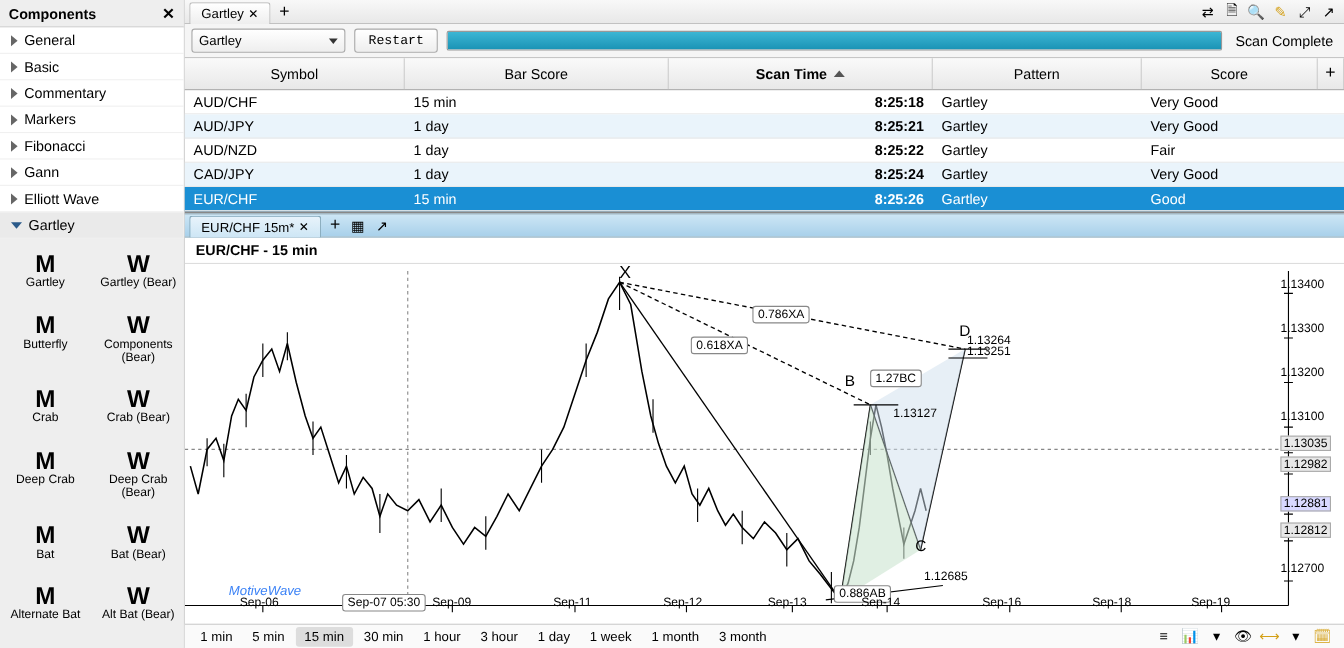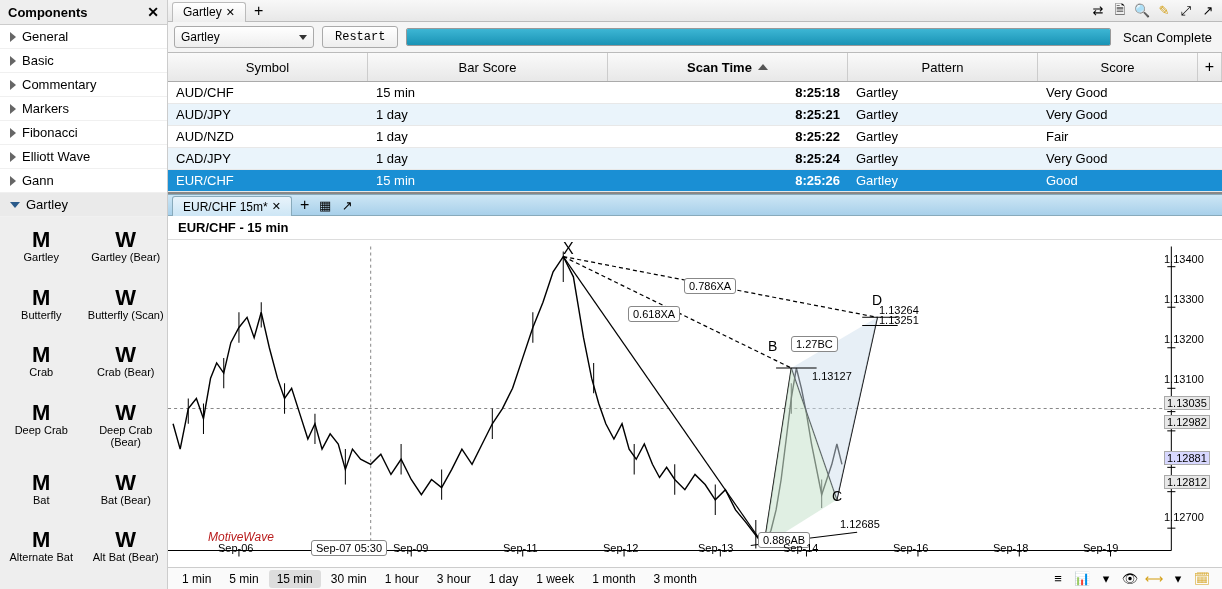--- a/index.html
+++ b/index.html
@@ -74,21 +74,21 @@
 
 .timebar { display: flex; align-items: center; padding: 2px 6px; border-top: 1px solid #ccc; background: #fafafa; height: 22px; gap: 2px; }
 .tb-item { padding: 2px 8px; font-size: 12px; cursor: pointer; border-radius: 3px; }
 .tb-item.active { background: #ddd; }
 .timebar .spacer { flex: 1; }
 .timebar .icons { display: flex; gap: 8px; padding-right: 6px; align-items: center; }
 
 
 .chart-label { position: absolute; background: #fff; border: 1px solid #888; border-radius: 3px; padding: 1px 4px; font-size: 11px; }
 .chart-text { position: absolute; font-size: 14px; }
-.watermark { position: absolute; left: 182px; top: 310px; color: #b91c1c; font-style: italic; font-size: 12px; }
+.watermark { position: absolute; left: 182px; top: 310px; color: #3b82f6; font-style: italic; font-size: 12px; }
 </style>
 </head>
 <body>
 
 <div class="app">
 
   <div class="sidebar">
     <div class="sidebar-header">
       <span>Components</span>
       <span class="close-x">✕</span>
@@ -109,47 +109,47 @@
         <div class="tree-item">
           <span class="arrow"></span>
           <span>Markers</span>
         </div>
         <div class="tree-item">
           <span class="arrow"></span>
           <span>Fibonacci</span>
         </div>
         <div class="tree-item">
           <span class="arrow"></span>
+          <span>Gann</span>
+        </div>
+        <div class="tree-item">
+          <span class="arrow"></span>
           <span>Elliott Wave</span>
         </div>
-        <div class="tree-item">
-          <span class="arrow"></span>
-          <span>Gann</span>
-        </div>
         <div class="tree-item open">
           <span class="arrow"></span>
           <span>Gartley</span>
         </div>
       </div>
     <div class="palette" id="palette">
         <div class="pal-item">
           <div class="glyph">M</div>
           <div>Gartley</div>
         </div>
         <div class="pal-item">
           <div class="glyph">W</div>
           <div>Gartley (Bear)</div>
         </div>
         <div class="pal-item">
           <div class="glyph">M</div>
           <div>Butterfly</div>
         </div>
         <div class="pal-item">
           <div class="glyph">W</div>
-          <div>Butterfly (Scan)</div>
+          <div>Components (Bear)</div>
         </div>
         <div class="pal-item">
           <div class="glyph">M</div>
           <div>Crab</div>
         </div>
         <div class="pal-item">
           <div class="glyph">W</div>
           <div>Crab (Bear)</div>
         </div>
         <div class="pal-item">

